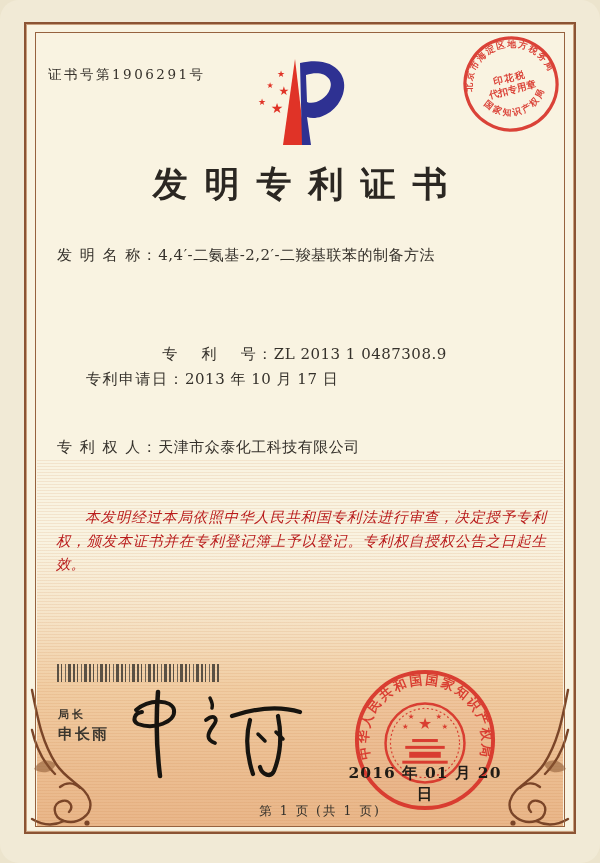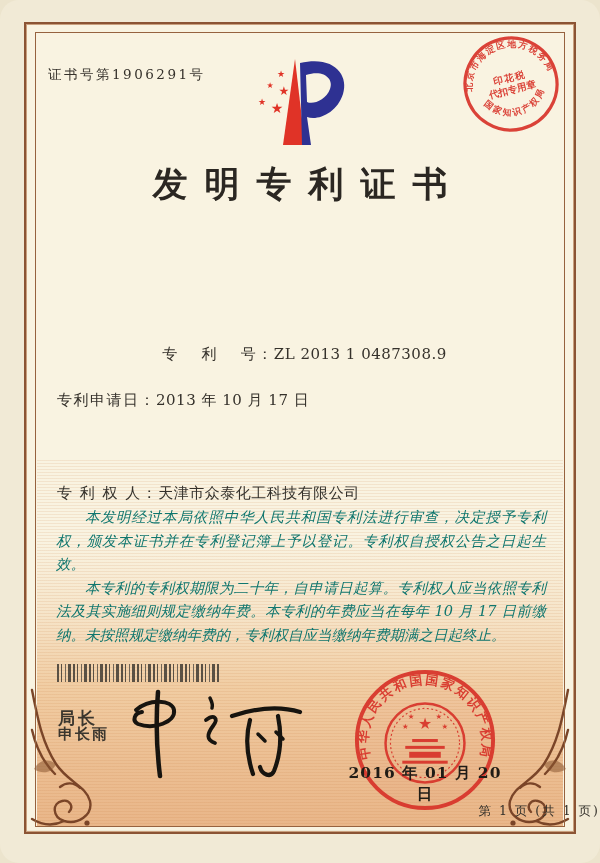--- a/index.html
+++ b/index.html
@@ -25,39 +25,39 @@
     background:
       repeating-linear-gradient(180deg, rgba(198,122,62,0.13) 0 1px, rgba(255,255,255,0) 1px 3px),
       linear-gradient(180deg, rgba(240,200,155,0) 0%, rgba(240,200,155,0) 22%, rgba(241,202,157,0.35) 42%, rgba(238,192,142,0.75) 62%, #ecbf93 82%, #e9b689 100%);
   }
   
   .cert-number{position:absolute;left:48px;top:66px;font-size:13.5px;letter-spacing:2.5px;color:#35312b;z-index:2;}
   .title{position:absolute;left:0;right:0;top:161px;margin:0;text-align:center;font-size:35px;font-weight:bold;letter-spacing:17px;padding-left:17px;color:#2b2722;z-index:2;}
   .field-row{position:absolute;left:57px;width:495px;font-size:15px;color:#35312b;z-index:2;white-space:nowrap;}
   .field-label{letter-spacing:1.5px;}
   .field-value{letter-spacing:0.5px;}
-  .r0{top:246px;} .r1{top:298px;} .r2{top:345px;text-align:center;} .r3{top:391px;} .r4{top:438px;margin-top:46px;} .r5{top:485px;}
-  .body-text{position:absolute;left:56px;right:54px;top:506px;z-index:2;color:#0f766e;font-size:14.5px;line-height:23.5px;font-style:italic;text-align:justify;}
+  .r0{top:246px;} .r1{top:298px;} .r2{top:345px;text-align:center;} .r3{top:370px;margin-left:29px;} .r4{top:438px;} .r5{top:485px;}
+  .body-text{position:absolute;left:56px;right:54px;top:506px;z-index:2;color:#b91c1c;font-size:14.5px;line-height:23.5px;font-style:italic;text-align:justify;}
   .body-text p{margin:0;text-indent:2em;}
   
   .barcode{position:absolute;left:57px;top:664px;width:162px;height:18px;z-index:2;opacity:.82;
     background:repeating-linear-gradient(90deg,#39352f 0 2px,rgba(0,0,0,0) 2px 4px,#39352f 4px 5px,rgba(0,0,0,0) 5px 8px,#564f46 8px 9px,rgba(0,0,0,0) 9px 11px,#39352f 11px 14px,rgba(0,0,0,0) 14px 16px);}
   
-  .officer-title{position:absolute;left:58px;top:707px;font-family:"Liberation Sans","DejaVu Sans",sans-serif;font-weight:600;font-size:17px;letter-spacing:3px;color:#3b362e;z-index:2;}
+  .officer-title{position:absolute;left:58px;top:707px;font-family:"Liberation Sans","DejaVu Sans",sans-serif;font-weight:600;font-size:11px;letter-spacing:3px;color:#3b362e;z-index:2;}
   .officer-name{position:absolute;left:58px;top:725px;font-family:"Liberation Sans","DejaVu Sans",sans-serif;font-weight:600;font-size:15px;letter-spacing:2px;color:#3b362e;z-index:2;}
   .signature{position:absolute;left:120px;top:686px;z-index:2;}
   
   .tax-stamp{position:absolute;left:461px;top:34px;width:100px;height:100px;transform:rotate(-14deg);z-index:3;opacity:.92;}
   .main-seal{position:absolute;left:351px;top:666px;width:148px;height:148px;z-index:3;opacity:.93;}
   .seal-date{position:absolute;left:345px;top:763px;width:160px;text-align:center;font-size:15.5px;font-weight:bold;letter-spacing:1px;color:#201c16;z-index:4;}
   
   .ornament{position:absolute;bottom:35px;z-index:2;}
   .ornament.right{right:28px;}
   .ornament.left{left:28px;transform:scaleX(-1);}
-  .footer{position:absolute;left:0;right:0;top:803px;text-align:right;font-size:12.5px;letter-spacing:2px;color:#33302a;z-index:4;padding-left:40px;}
+  .footer{position:absolute;left:0;right:0;top:803px;text-align:center;font-size:12.5px;letter-spacing:2px;color:#33302a;z-index:4;padding-left:40px;}
   svg text{font-family:"DejaVu Serif","Liberation Serif",serif;}
 </style>
 </head>
 <body>
 
 <div class="page">
 
   <div class="inner-bg"></div>
   <div class="guilloche"></div>
 
@@ -85,33 +85,35 @@
     </text>
     <text font-size="8.8" fill="#d8342a" font-weight="bold" letter-spacing="2">
       <textPath href="#taxBot" startOffset="50%" text-anchor="middle">国家知识产权局</textPath>
     </text>
     <text x="50" y="47" font-size="9.6" fill="#d8342a" font-weight="bold" text-anchor="middle" letter-spacing="1.5">印花税</text>
     <text x="50" y="59" font-size="9.6" fill="#d8342a" font-weight="bold" text-anchor="middle">代扣专用章</text>
   </svg>
 
   <h1 class="title">发明专利证书</h1>
 
+  <div class="field-row r0">
+    <span class="field-label">发 明 名 称：</span><span class="field-value">4,4′-二氨基-2,2′-二羧基联苯的制备方法</span>
+  </div>
   <div class="field-row r2">
     <span class="field-label">专　 利　 号：</span><span class="field-value">ZL 2013 1 0487308.9</span>
   </div>
   <div class="field-row r3">
     <span class="field-label">专利申请日：</span><span class="field-value">2013 年 10 月 17 日</span>
   </div>
   <div class="field-row r4">
     <span class="field-label">专 利 权 人：</span><span class="field-value">天津市众泰化工科技有限公司</span>
   </div>
 
   <div class="body-text">
     <p>本发明经过本局依照中华人民共和国专利法进行审查，决定授予专利权，颁发本证书并在专利登记簿上予以登记。专利权自授权公告之日起生效。</p>
-    <p>本专利的专利权期限为二十年，自申请日起算。专利权人应当依照专利法及其实施细则规定缴纳年费。本专利的年费应当在每年 10 月 17 日前缴纳。未按照规定缴纳年费的，专利权自应当缴纳年费期满之日起终止。</p>
   </div>
 
   <div class="barcode"></div>
 
   <div class="officer-title">局长</div>
   <div class="officer-name">申长雨</div>
 
   <svg class="signature" width="195" height="98" viewBox="0 0 195 98">
     <g fill="none" stroke="#17140f" stroke-linecap="round" stroke-linejoin="round">
       <path stroke-width="4.5" d="M 38,6 C 36,30 36,58 40,90"></path>

